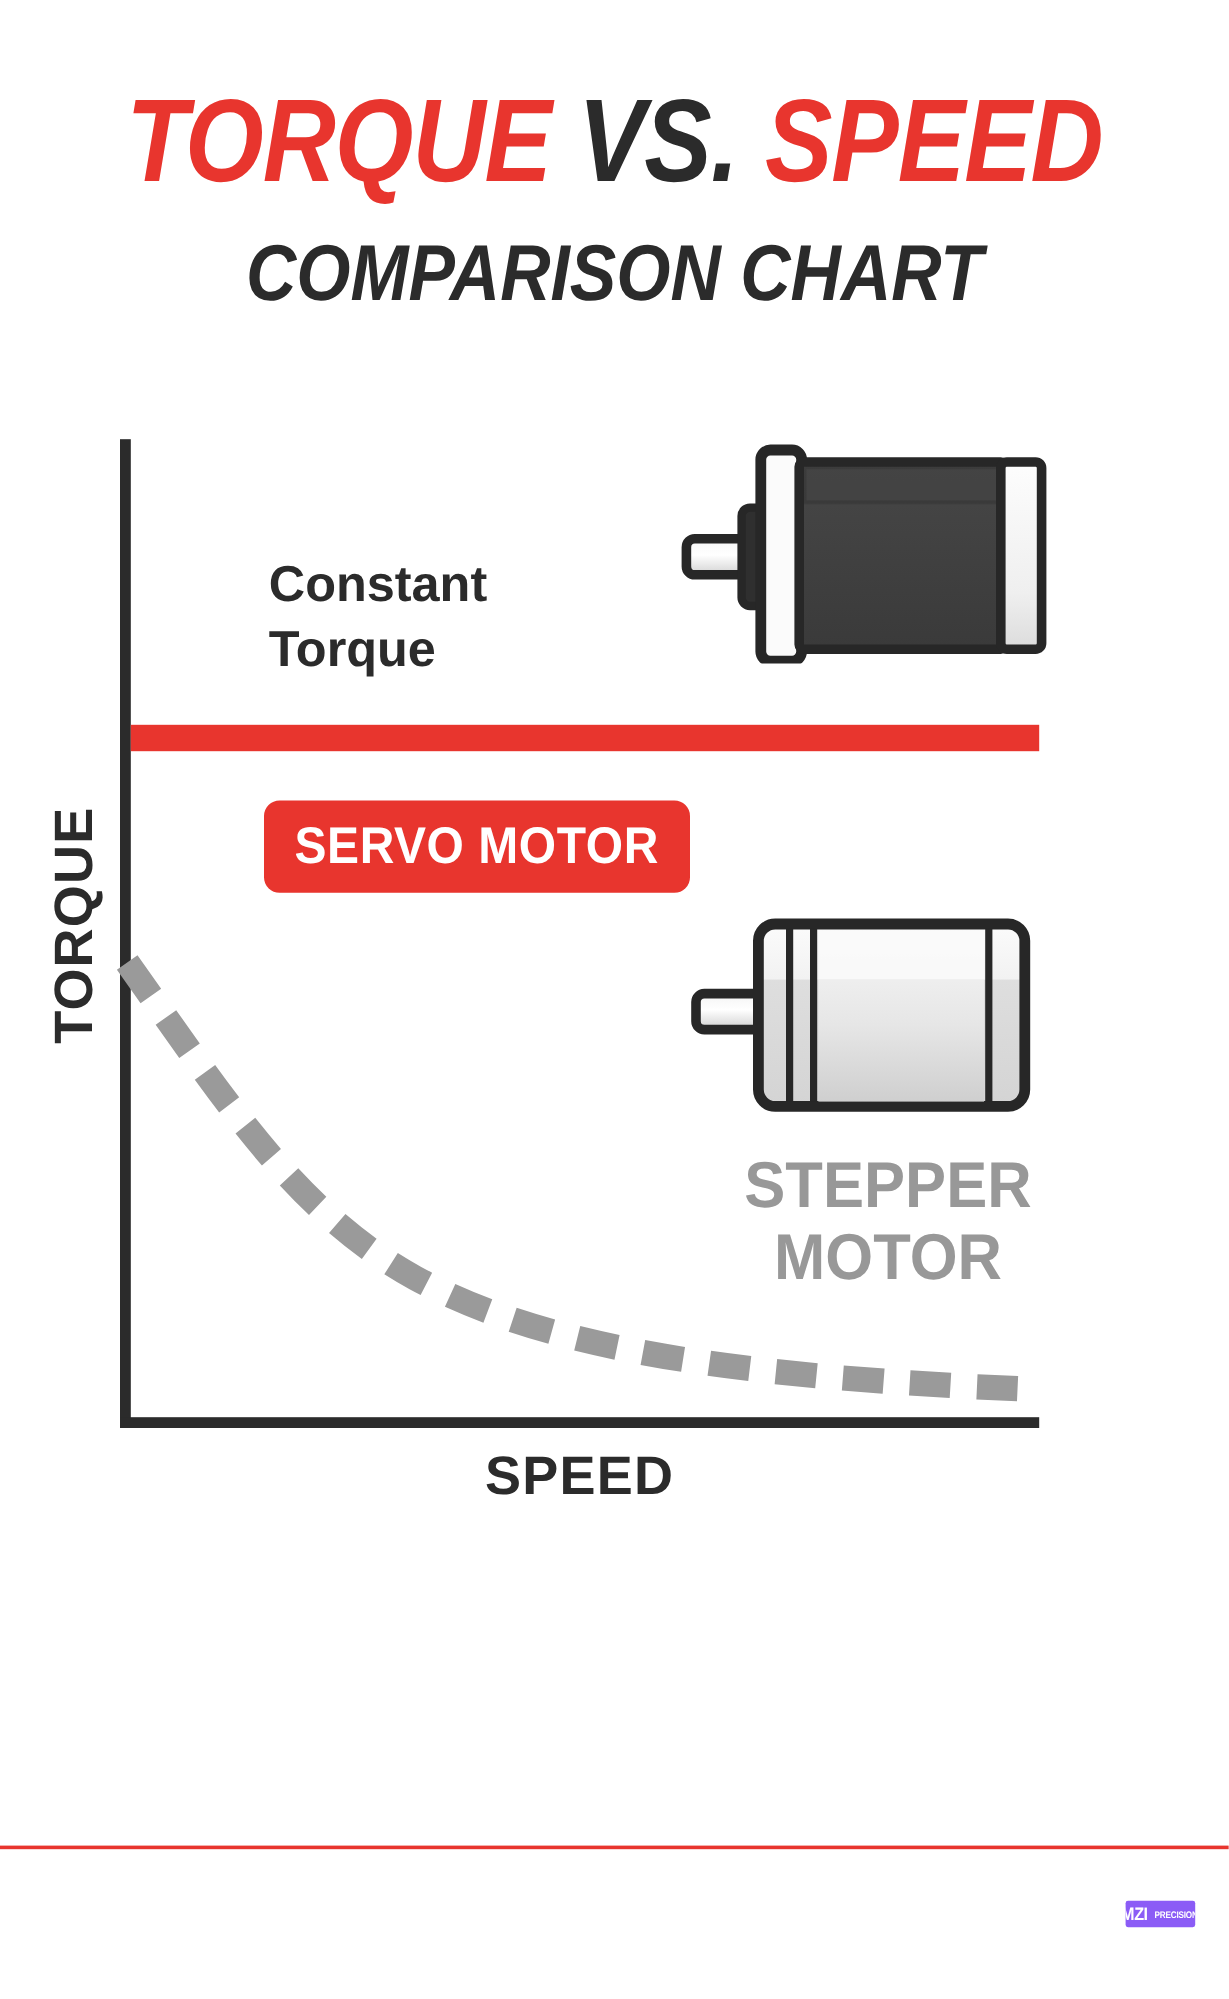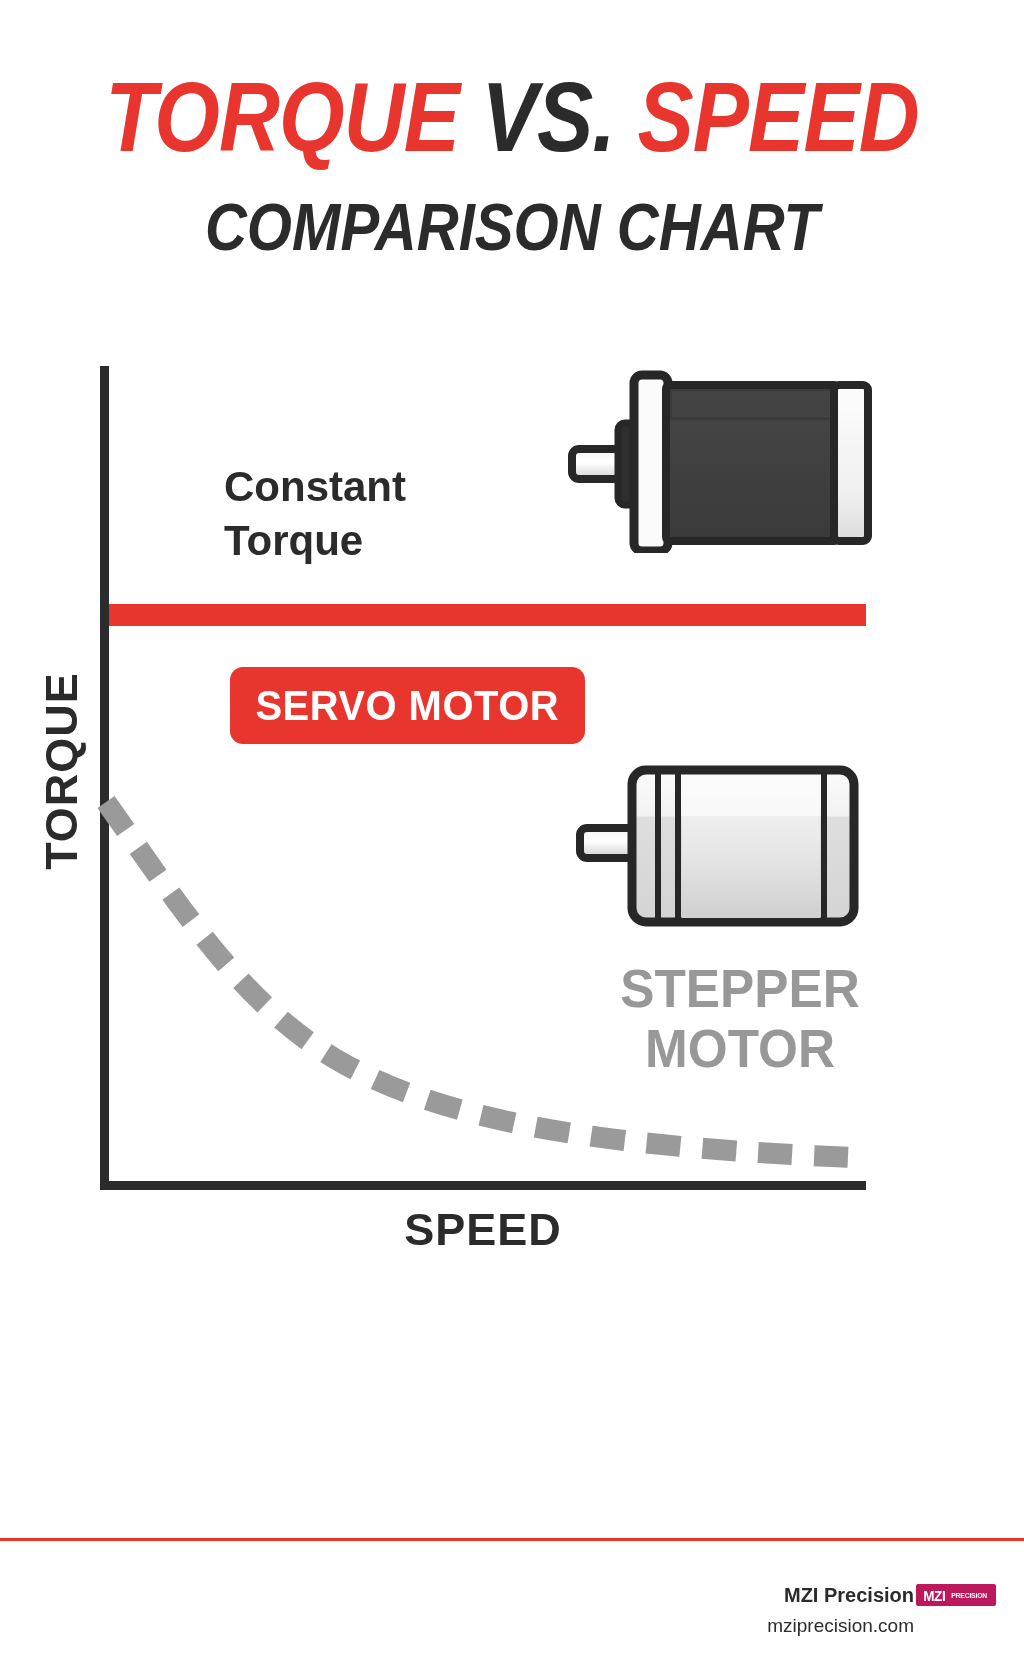--- a/index.html
+++ b/index.html
@@ -116,21 +116,21 @@
     top: 460px;
     font-weight: bold;
     font-size: 42px;
     line-height: 1.28;
     color: #2b2b2b;
   }
 
   
   .servo-badge {
     position: absolute;
-    left: 230px;
+    left: 220px;
     top: 667px;
     width: 355px;
     height: 77px;
     background: #e8352e;
     border-radius: 13px;
     display: flex;
     align-items: center;
     justify-content: center;
   }
   .servo-badge span {
@@ -201,23 +201,23 @@
   }
   .footer-url {
     font-size: 19px;
     color: #2b2b2b;
     margin: 8px 0 0 0;
   }
   .footer-logo {
     position: absolute;
     right: 28px;
     top: 46px;
-    width: 80px;
+    width: 58px;
     height: 22px;
-    background: #be185d;
+    background: #8b5cf6;
     border-radius: 2px;
     display: flex;
     align-items: center;
     justify-content: center;
     overflow: hidden;
   }
   .footer-logo .mzi {
     font-family: "Liberation Sans Narrow", "Liberation Sans", sans-serif;
     font-weight: bold;
     font-size: 15px;
@@ -337,21 +337,17 @@
   </div>
 
   <svg class="curve-svg" width="780" height="460" viewBox="0 0 780 460" xmlns="http://www.w3.org/2000/svg">
     <path d="M 10 62 C 90 175, 150 270, 250 325 C 360 385, 520 408, 770 418" fill="none" stroke="#9a9a9a" stroke-width="21" stroke-dasharray="34 22" stroke-linecap="butt"></path>
   </svg>
 
 </div>
 
 <div class="footer-rule"></div>
 <div class="footer">
-  <div class="footer-text">
-    <p class="footer-name">MZI Precision</p>
-    <p class="footer-url">mziprecision.com</p>
-  </div>
   <div class="footer-logo">
     <span class="mzi">MZI</span>
       <span class="prec">PRECISION</span>
   </div>
 </div>
 
 </body></html>

